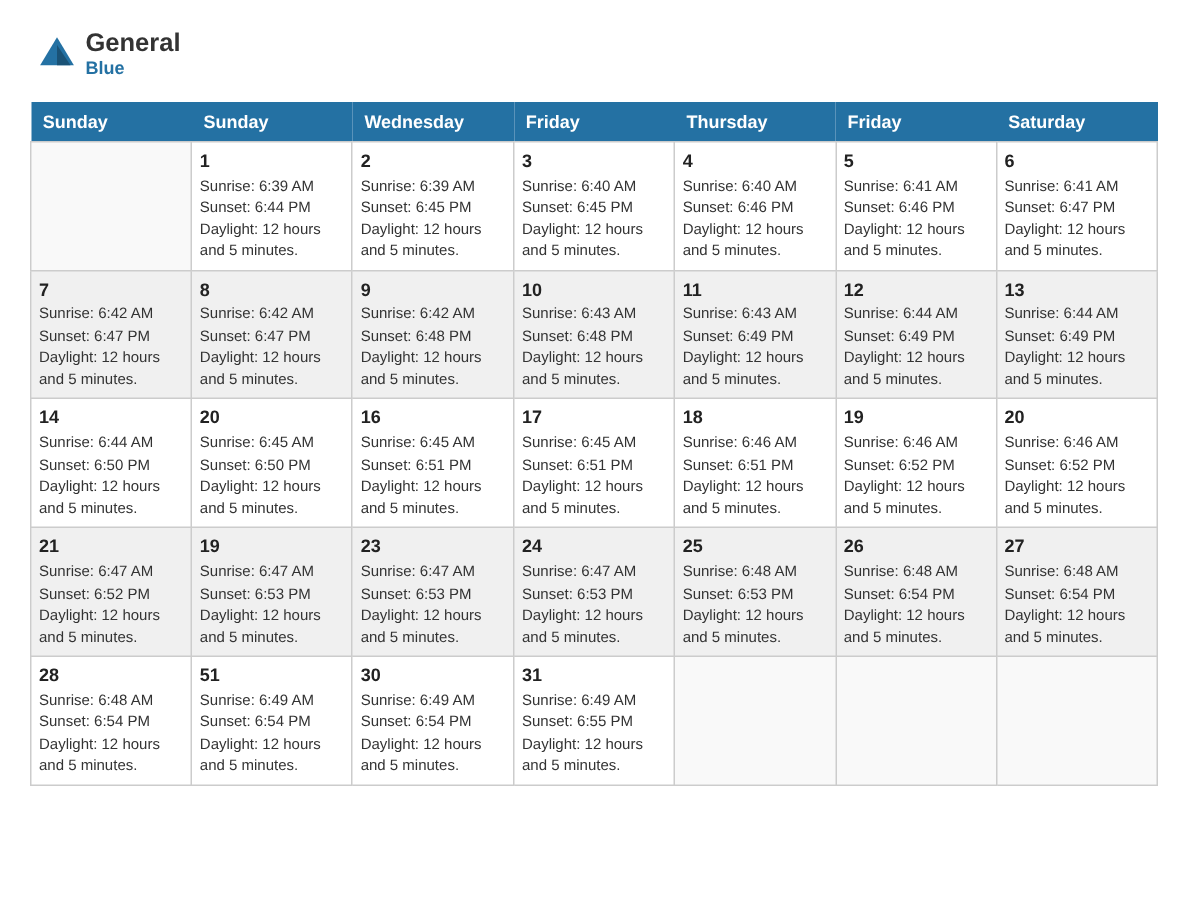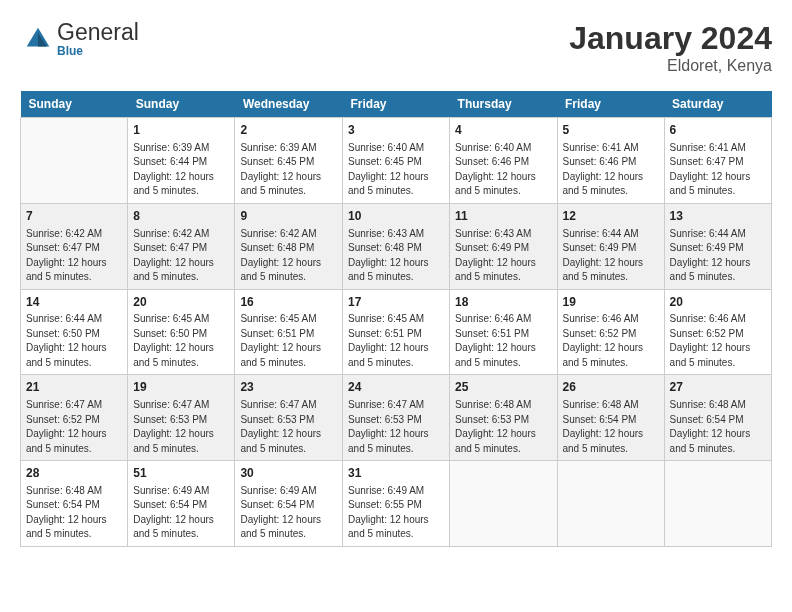--- a/index.html
+++ b/index.html
@@ -84,27 +84,23 @@
 </head>
 <body>
 
 <div class="header">
   <div class="logo">
     <svg class="logo-icon" viewBox="0 0 40 40" width="38" height="38">
       <polygon points="20,5 35,30 5,30" fill="#2471a3"></polygon>
       <polygon points="20,12 32,30 20,30" fill="#1a5276"></polygon>
     </svg>
     <div style="display:flex;flex-direction:column;line-height:1.1;margin-left:4px;">
-      <span style="font-size:23px;font-weight:normal;color:#333;">General</span>
+      <span style="font-size:17px;font-weight:bold;color:#333;">General</span>
       <span style="font-size:12px;font-weight:bold;color:#2471a3;">Blue</span>
     </div>
-  </div>
-  <div class="title-block">
-    <div class="month-title">January 2024</div>
-    <div class="location">Eldoret, Kenya</div>
   </div>
 </div>
 
 <table class="calendar">
   <thead>
     <tr>
     <th>Sunday</th>
         <th>Sunday</th>
         <th>Wednesday</th>
         <th>Friday</th>

